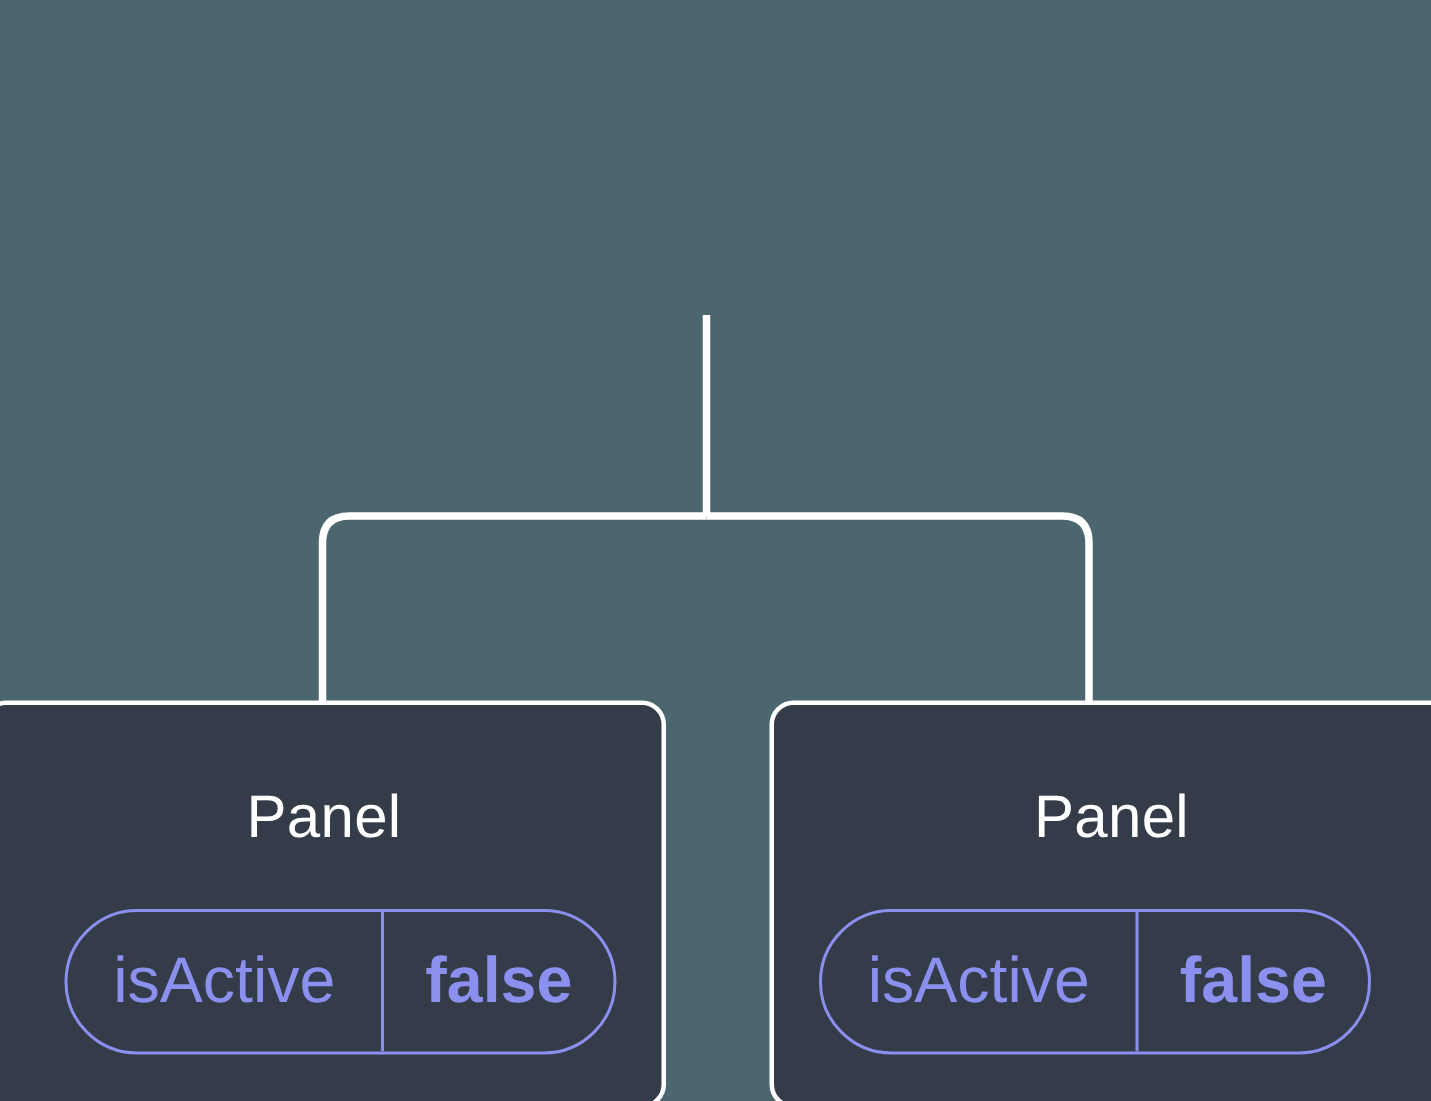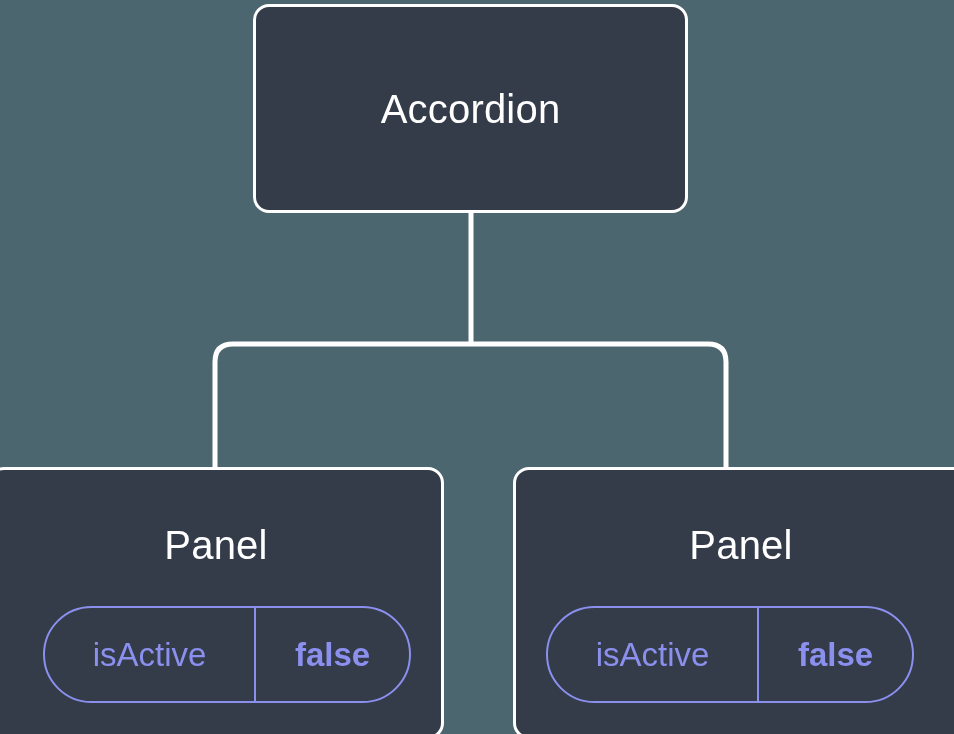--- a/index.html
+++ b/index.html
@@ -60,21 +60,21 @@
     border-radius: 999px;
     height: 97px;
     overflow: hidden;
   }
   .pill-key,
   .pill-val {
     display: flex;
     align-items: center;
     justify-content: center;
     color: #8b90ee;
-    font-size: 33px;
+    font-size: 43px;
     white-space: nowrap;
     box-sizing: border-box;
     text-align: right;
   }
   .pill-key {
     flex: 0 0 58%;
     border-right: 2px solid #8b90ee;
   }
   .pill-val {
     flex: 1 1 auto;
@@ -87,23 +87,20 @@
 <div id="canvas">
 
   <svg id="connectors" viewBox="0 0 954 734" width="954" height="734" fill="none" xmlns="http://www.w3.org/2000/svg" aria-hidden="true">
 
     <path d="M471,210 L471,344" stroke="#ffffff" stroke-width="5" stroke-linecap="butt"></path>
 
     <path d="M471,344 L233,344 Q215,344 215,362 L215,470" stroke="#ffffff" stroke-width="5" stroke-linecap="butt"></path>
     <path d="M471,344 L708,344 Q726,344 726,362 L726,470" stroke="#ffffff" stroke-width="5" stroke-linecap="butt"></path>
   </svg>
 
-  <div class="node node-root" style="left:253px; top:4px; width:435px; height:209px;">
-    <div class="node-title">Accordion</div>
-  </div>
 
   <div class="node" style="left:-12px; top:467px; width:456px; height:272px; padding-top:52px;">
     <div class="node-title">Panel</div>
     <div class="pill" style="width:368px; margin-top:38px; margin-left:22px;">
       <div class="pill-key">isActive</div>
       <div class="pill-val">false</div>
     </div>
   </div>
 
   <div class="node" style="left:513px; top:467px; width:456px; height:272px; padding-top:52px;">

